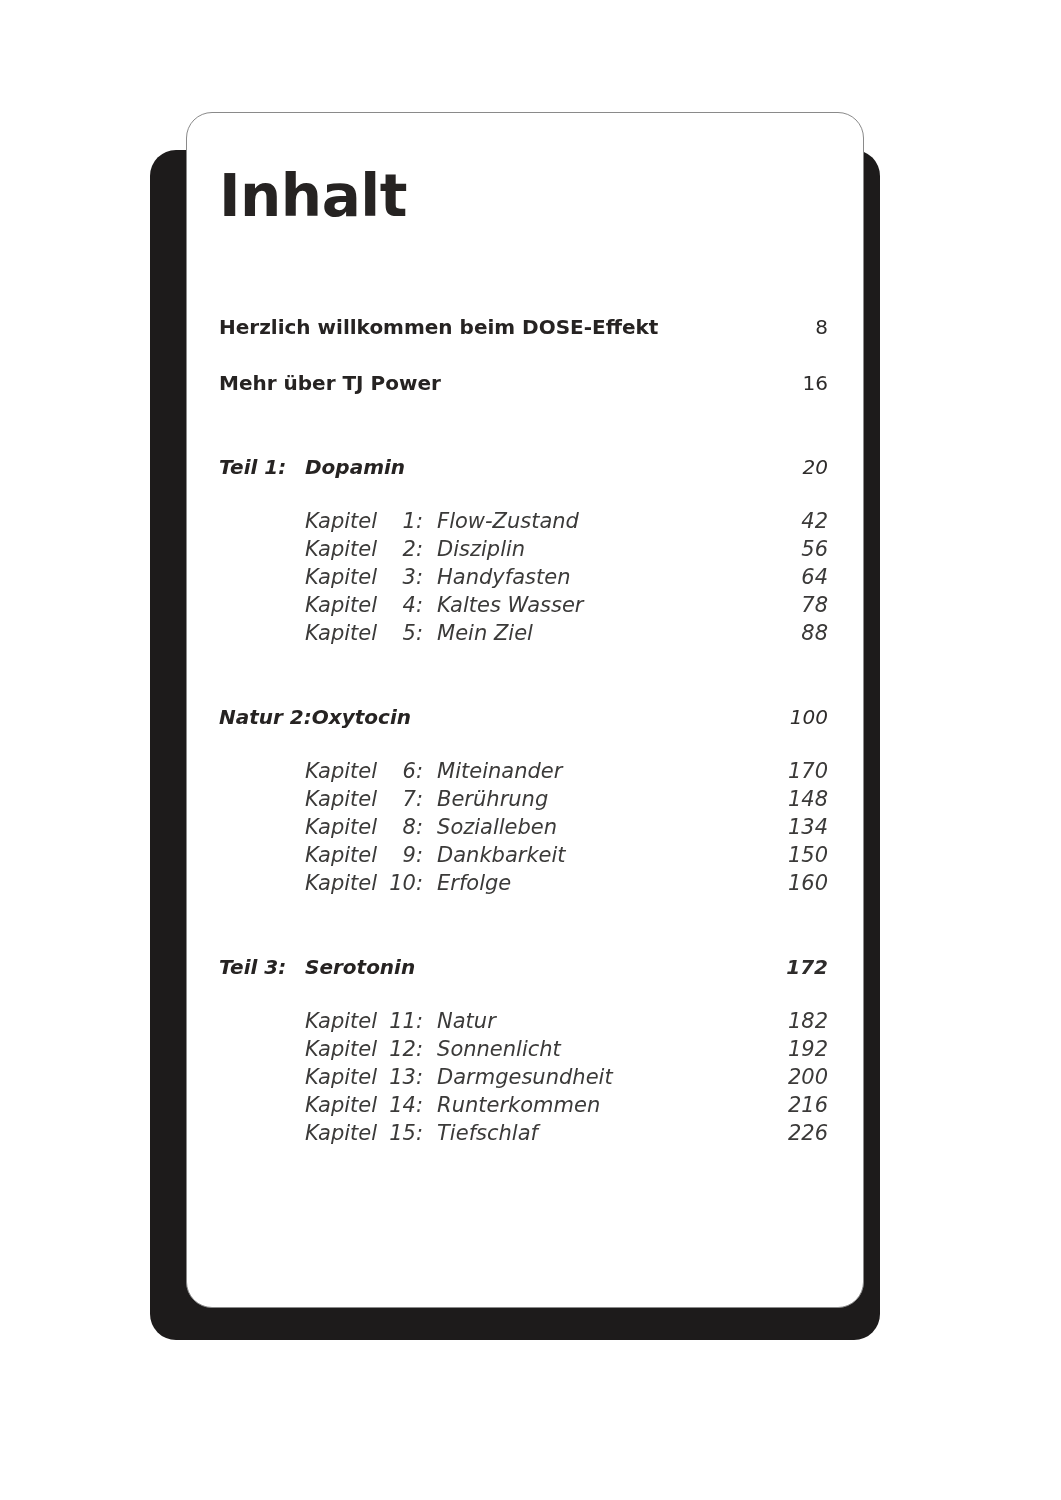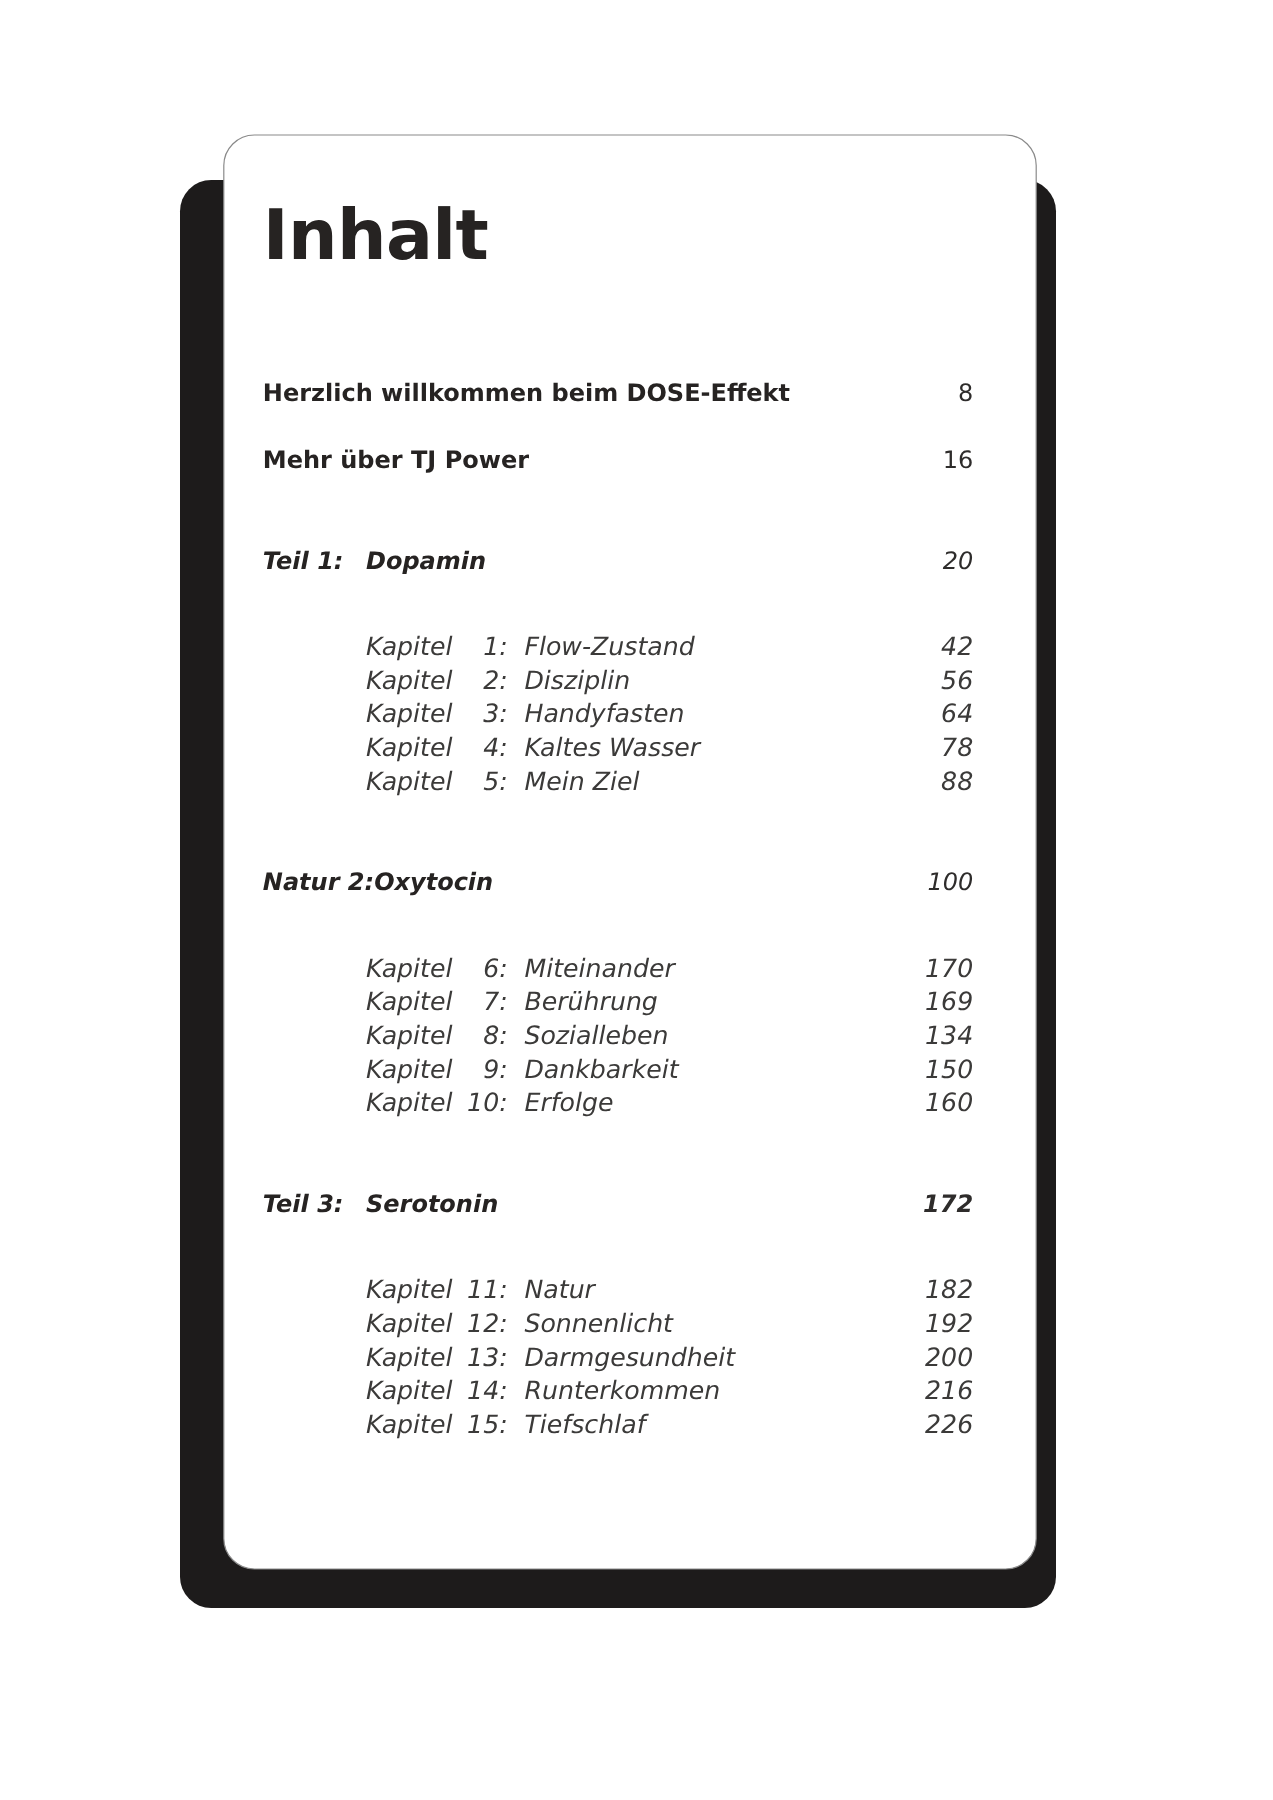--- a/index.html
+++ b/index.html
@@ -63,21 +63,21 @@
     font-weight: bold;
     letter-spacing: -0.5px;
     color: #262322;
     line-height: 1;
   }
 
   .toc-body {
     position: absolute;
     left: 0;
     top: 202px;
-    right: 18px;
+    right: 1px;
   }
 
   
   .row {
     display: flex;
     align-items: baseline;
     width: 100%;
   }
 
   .front-row {
@@ -134,21 +134,21 @@
     text-align: right;
     min-width: 60px;
     flex: 0 0 auto;
   }
   .part-head.bold-page .part-page {
     font-weight: bold;
   }
 
   
   .chapter-list {
-    margin-top: 48px;
+    margin-top: 30px;
   }
   .chapter-row {
     display: flex;
     align-items: baseline;
     width: 100%;
     margin-bottom: 4px;
   }
   .chapter-row .ch-word {
     font-family: "DejaVu Sans", sans-serif;
     font-size: 21px;
@@ -260,21 +260,21 @@
                 <div class="chapter-row">
                   <span class="ch-word">Kapitel</span>
                   <span class="ch-num">6:</span>
                   <span class="ch-title">Miteinander</span>
                   <span class="ch-page">170</span>
                 </div>
                 <div class="chapter-row">
                   <span class="ch-word">Kapitel</span>
                   <span class="ch-num">7:</span>
                   <span class="ch-title">Berührung</span>
-                  <span class="ch-page">169</span>
+                  <span class="ch-page">148</span>
                 </div>
                 <div class="chapter-row">
                   <span class="ch-word">Kapitel</span>
                   <span class="ch-num">8:</span>
                   <span class="ch-title">Sozialleben</span>
                   <span class="ch-page">134</span>
                 </div>
                 <div class="chapter-row">
                   <span class="ch-word">Kapitel</span>
                   <span class="ch-num">9:</span>

